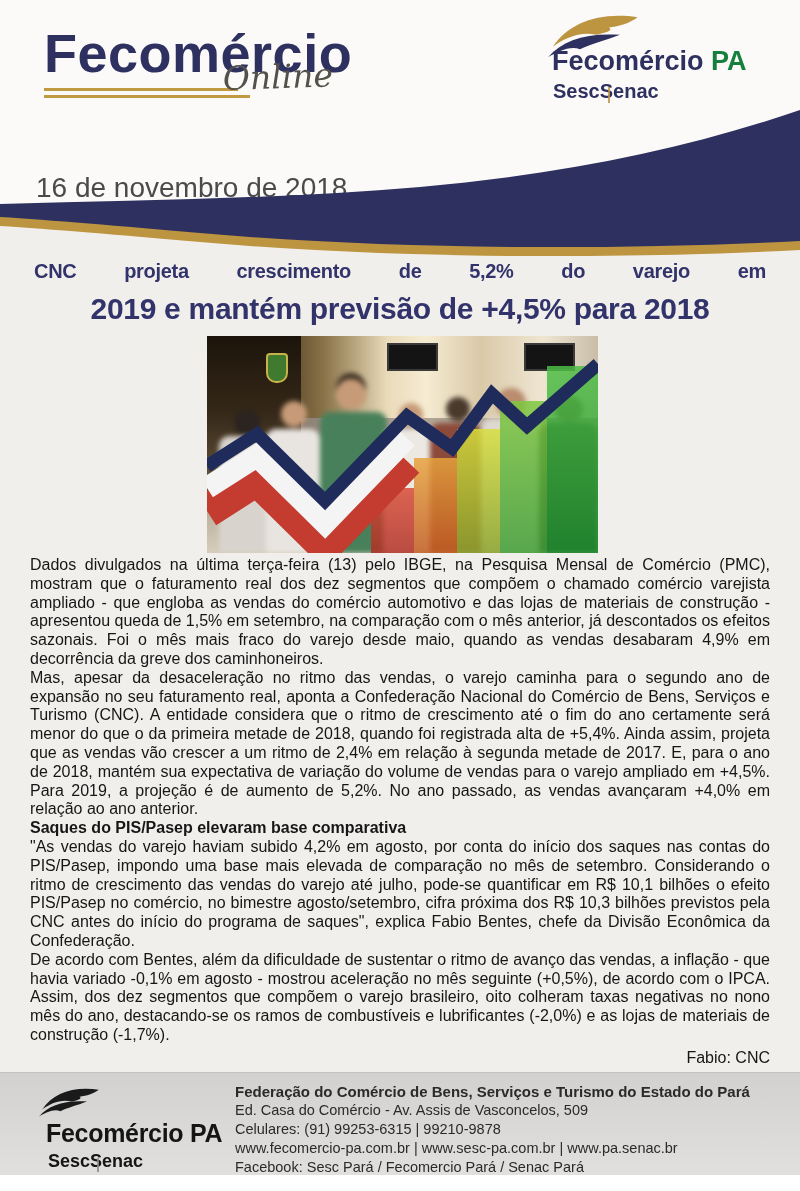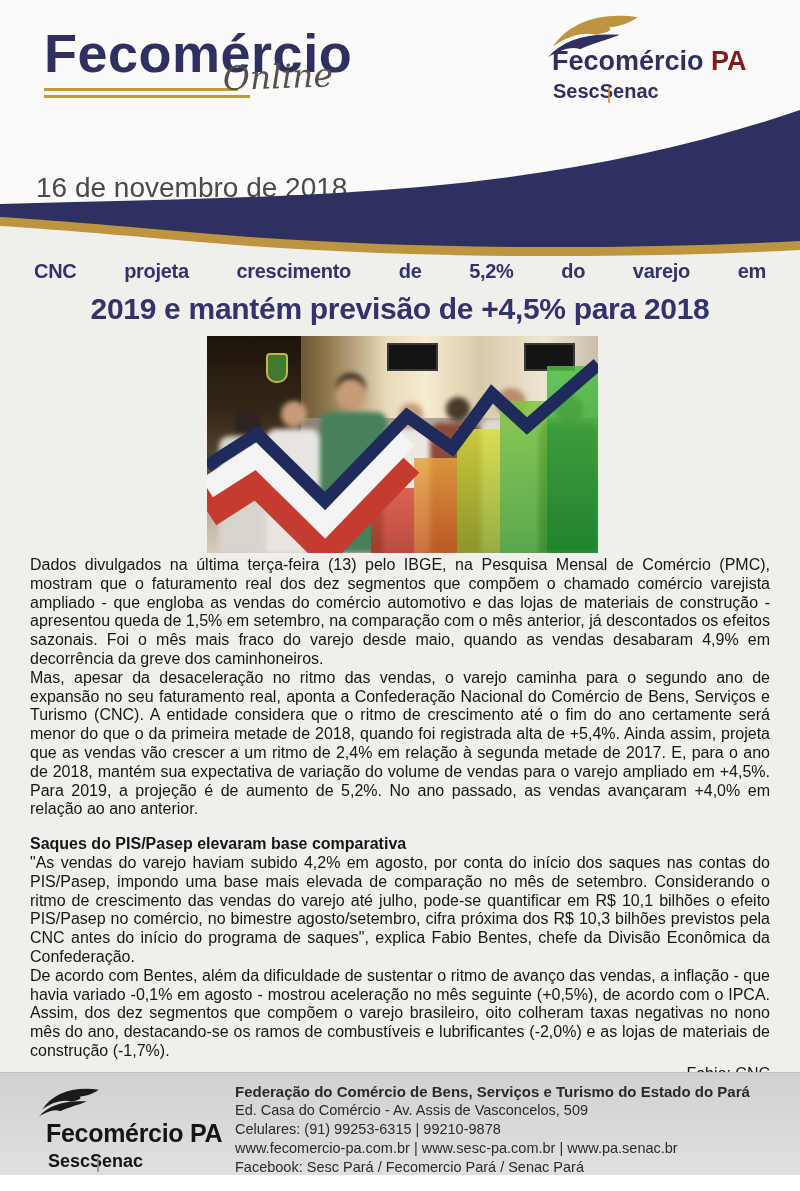--- a/index.html
+++ b/index.html
@@ -17,21 +17,21 @@
   .logo-rule { position:absolute; height:3px; background:#bf9a3f; }
   .rule1 { left:44px; top:88px; width:194px; }
   .rule2 { left:44px; top:95px; width:206px; }
   .logo-online {
     position:absolute; left:175px; top:58px; width:158px; text-align:right;
     font-family:"DejaVu Serif", serif; font-style:italic; font-size:33px;
     color:#53514a; transform:rotate(-2deg);
   }
   .rlogo-swoosh { position:absolute; left:538px; top:10px; width:116px; height:48px; }
   .rlogo-title { position:absolute; left:552px; top:46px; font-size:27px; font-weight:bold; color:#2e3160; }
-  .rlogo-title .pa { color:#7f1d1d; }
+  .rlogo-title .pa { color:#15803d; }
   .rlogo-sub { position:absolute; left:553px; top:80px; font-size:20px; font-weight:bold; color:#2e3160; }
   .rlogo-sub .bar { display:inline-block; width:2px; height:16px; background:#bd9440; margin:0 8px; vertical-align:-2px; }
   .tagline { position:absolute; left:36px; top:132px; font-size:20px; color:#4a4a4a; }
   .date { position:absolute; left:36px; top:160px; font-size:28px; color:#4a4a4a;margin-top:12px; }
   
   .wave { position:absolute; left:0; top:100px; width:800px; height:160px; display:block; }
   
   .headline { position:absolute; left:34px; top:252px; width:732px; color:#31336a; font-weight:bold; }
   .headline .l1 { font-size:20px; letter-spacing:-0.3px; text-align:justify; text-align-last:justify; line-height:38px; }
   .headline .l2 { font-size:30px; letter-spacing:-0.3px; text-align:center; line-height:38px; }
@@ -54,21 +54,21 @@
   .head { position:absolute; border-radius:50%; }
   .torso { position:absolute; border-radius:10px 10px 0 0; }
   .bar { position:absolute; bottom:0; opacity:0.84; }
   .ribbon { position:absolute; inset:0; width:100%; height:100%; }
   
   .body-text {
     position:absolute; left:30px; top:556px; width:740px;
     font-size:16px; line-height:18.8px; color:#161616; text-align:justify;
   }
   .body-text p { margin:0; }
-  .body-text .subhead { font-weight:bold; text-align:left;margin-top:16px; }
+  .body-text .subhead { font-weight:bold; text-align:left; }
   .fonte { margin-top:4px; text-align:right; font-size:16px; }
   
   .footer { position:absolute; left:0; top:1072px; width:800px; height:119px;
     background:linear-gradient(180deg,#d2d1cf,#e3e2e0); border-top:1px solid #c2c1bf; }
   .flogo-swoosh { position:absolute; left:36px; top:12px; width:70px; height:32px; }
   .flogo-title { position:absolute; left:46px; top:46px; font-size:25px; font-weight:bold; color:#151515; letter-spacing:-0.3px; }
   .flogo-sub { position:absolute; left:48px; top:78px; font-size:18px; font-weight:bold; color:#151515; }
   .flogo-sub .bar { display:inline-block; width:2px; height:14px; background:#8a8a8a; margin:0 7px; vertical-align:-1px; }
   .finfo { position:absolute; left:235px; top:9px; width:540px; color:#2a2a2a; }
   .finfo div { font-size:14.5px; line-height:19px; }

